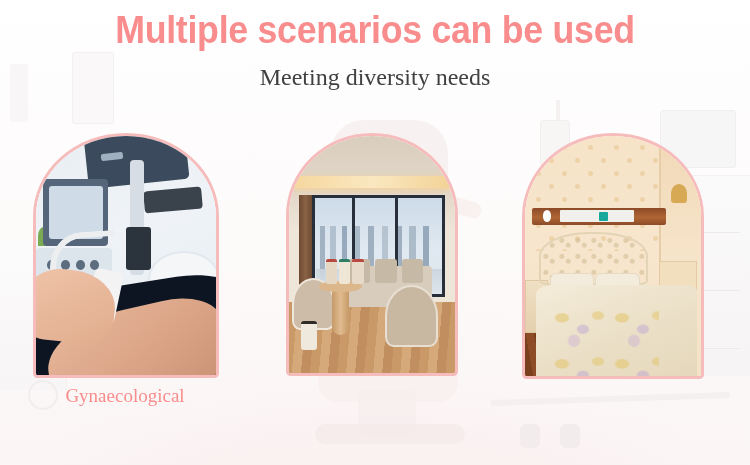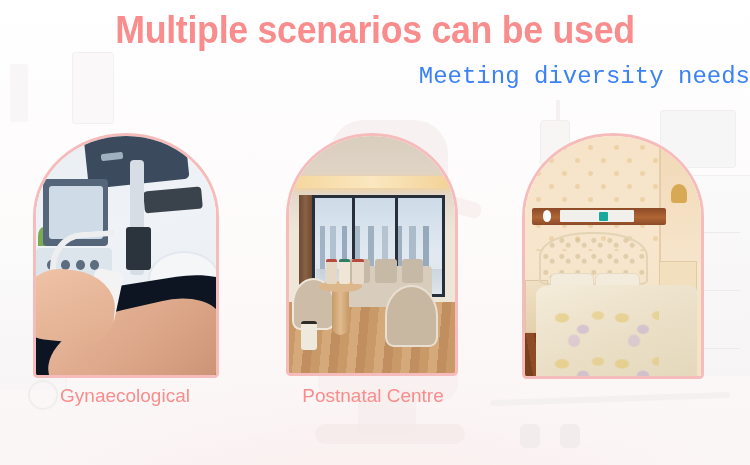--- a/index.html
+++ b/index.html
@@ -223,25 +223,25 @@
     font-family: "Liberation Sans Narrow", "Liberation Sans", sans-serif;
     transform: scaleX(0.94);
     transform-origin: center top;
     white-space: nowrap;
   }
   .subhead {
     position: absolute;
     left: 0;
     top: 62px;
     width: 750px;
-    text-align: right;
+    text-align: center;
     font-size: 24px;
     line-height: 30px;
-    color: #3b82f6;
-    font-family: Liberation Mono, monospace;
+    color: #404040;
+    font-family: Liberation Serif, serif;
     white-space: nowrap;
   }
 
   
   .card {
     position: absolute;
   }
   .card-frame {
     position: absolute;
     left: 0;
@@ -266,21 +266,21 @@
     color: #f98d8d;
     font-size: 19px;
     line-height: 24px;
     font-family: "Liberation Sans", sans-serif;
   }
 
   #card-1 { left: 33px;  top: 133px; width: 186px; height: 245px; }
   #card-2 { left: 286px; top: 133px; width: 172px; height: 243px; }
   #card-3 { left: 522px; top: 133px; width: 182px; height: 246px; }
 
-  #label-1 { left: 0px;   top: 384px; width: 250px; }
+  #label-1 { left: 0px;   top: 384px; width: 250px; font-family: Liberation Serif, serif; }
   #label-2 { left: 268px; top: 384px; width: 210px; }
   #label-3 { left: 500px; top: 384px; width: 228px; }
 
   
   .p1-bg {
     position: absolute; inset: 0;
     background: linear-gradient(160deg, #e9eef3 0%, #eff3f7 40%, #e6ecf1 100%);
   }
   .p1-monitor-top {
     position: absolute; left: 28%; top: -2%; width: 56%; height: 22%;
@@ -623,21 +623,20 @@
         <div class="p2-chair-r"></div>
         <div class="p2-table"></div>
         <div class="p2-table-top"></div>
         <div class="p2-gift-a"></div>
         <div class="p2-gift-b"></div>
         <div class="p2-gift-c"></div>
         <div class="p2-bin"></div>
       </div>
     </div>
   </div>
-  <div class="card-label" id="label-2">Postnatal Centre</div>
 
   <div class="card" id="card-3">
     <div class="card-frame">
       <div class="photo">
         <div class="p3-wall"></div>
         <div class="p3-wallpaper"></div>
         <div class="p3-alcove"></div>
         <div class="p3-sconce"></div>
         <div class="p3-headrail"></div>
         <div class="p3-rail-panel"></div>

